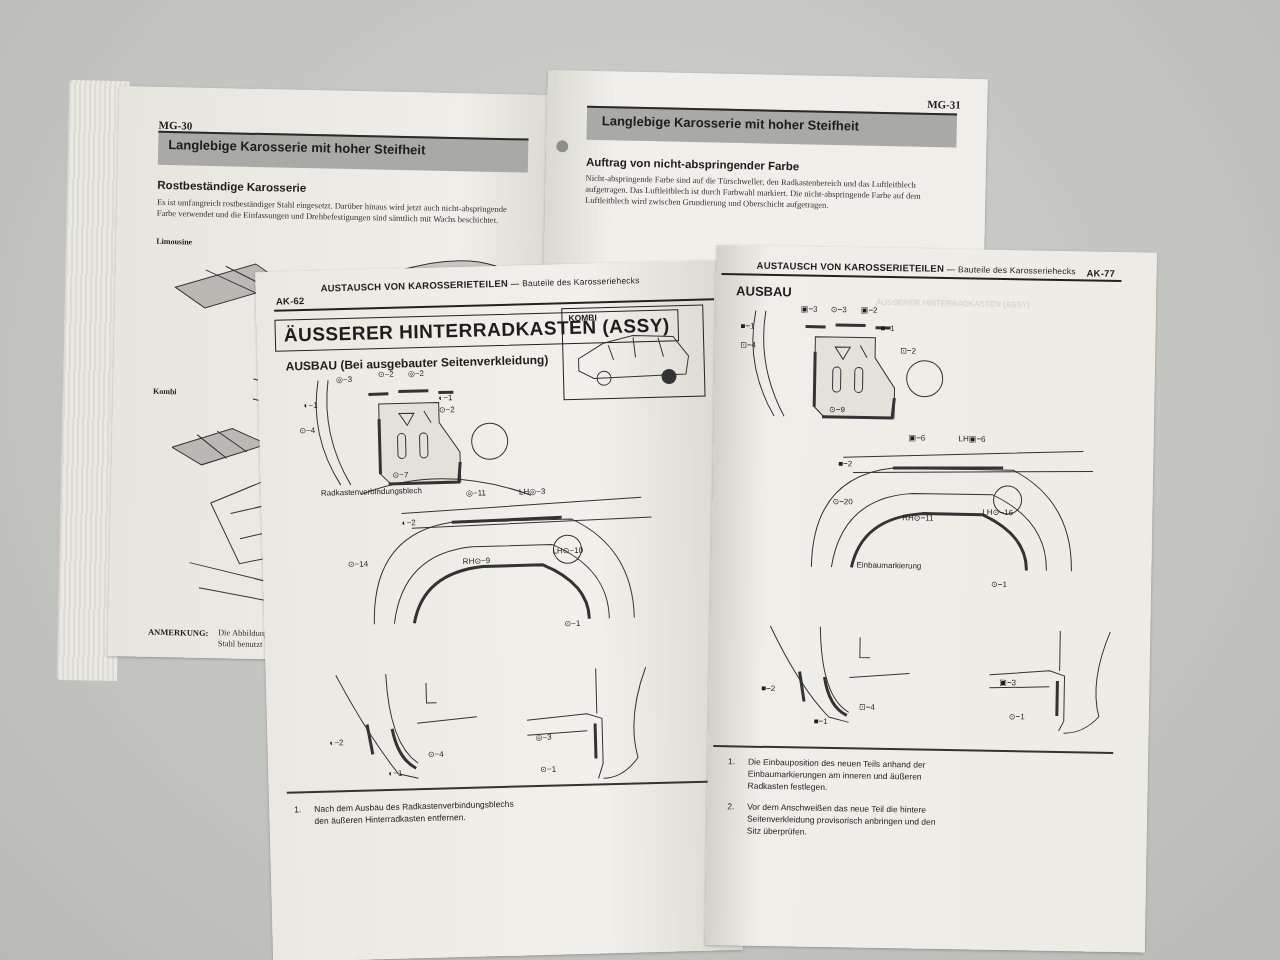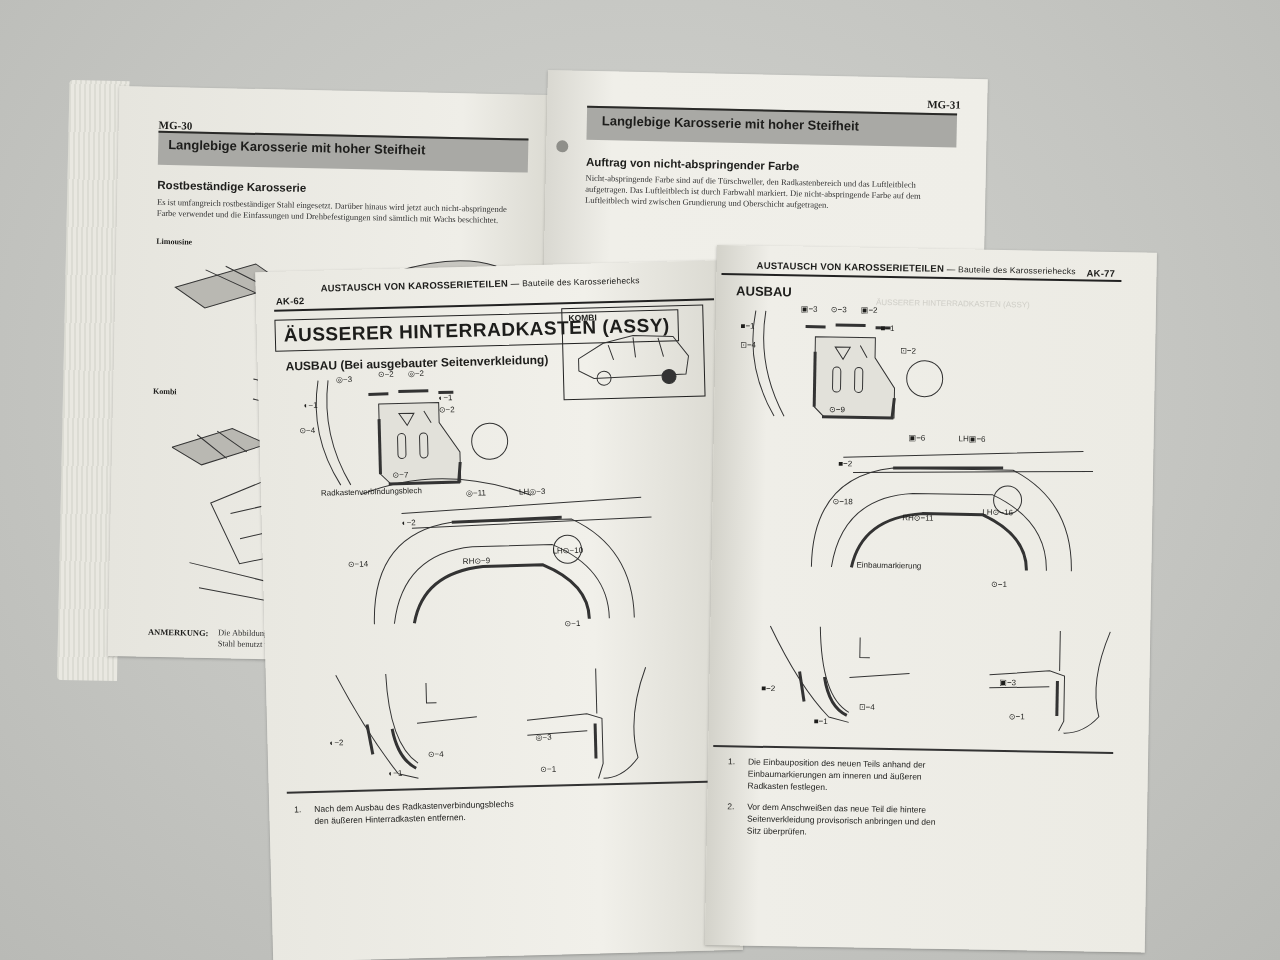--- a/index.html
+++ b/index.html
@@ -240,21 +240,21 @@
         <path d="M40 130 Q50 60 120 55 L200 55 Q255 80 255 130"></path>
         <path d="M60 130 Q70 80 130 75 L190 75 Q235 95 235 130" stroke-width="3"></path>
         <path d="M100 30 L210 28" stroke-width="3"></path>
         <circle cx="215" cy="60" r="14"></circle>
         <path d="M50 20 L290 10 M60 35 L300 30"></path>
       </g>
     </svg>
     <div class="callout" style="left:195px;top:185px">▣−6</div>
     <div class="callout" style="left:245px;top:185px">LH▣−6</div>
     <div class="callout" style="left:125px;top:212px">■−2</div>
-    <div class="callout" style="left:120px;top:250px">⊙−18</div>
+    <div class="callout" style="left:120px;top:250px">⊙−20</div>
     <div class="callout" style="left:190px;top:265px">RH⊙−11</div>
     <div class="callout" style="left:270px;top:258px">LH⊙−16</div>
     <div class="callout" style="left:280px;top:330px">⊙−1</div>
     <div class="callout" style="left:145px;top:313px">Einbaumarkierung</div>
 
     <svg class="sketch" style="left:50px;top:370px" width="160" height="120">
       <g fill="none" stroke="#333" stroke-width="1">
         <path d="M10 10 Q40 70 70 100 L90 105"></path>
         <path d="M60 10 Q62 80 90 95"></path>
         <path d="M40 55 L45 85" stroke-width="3"></path>

